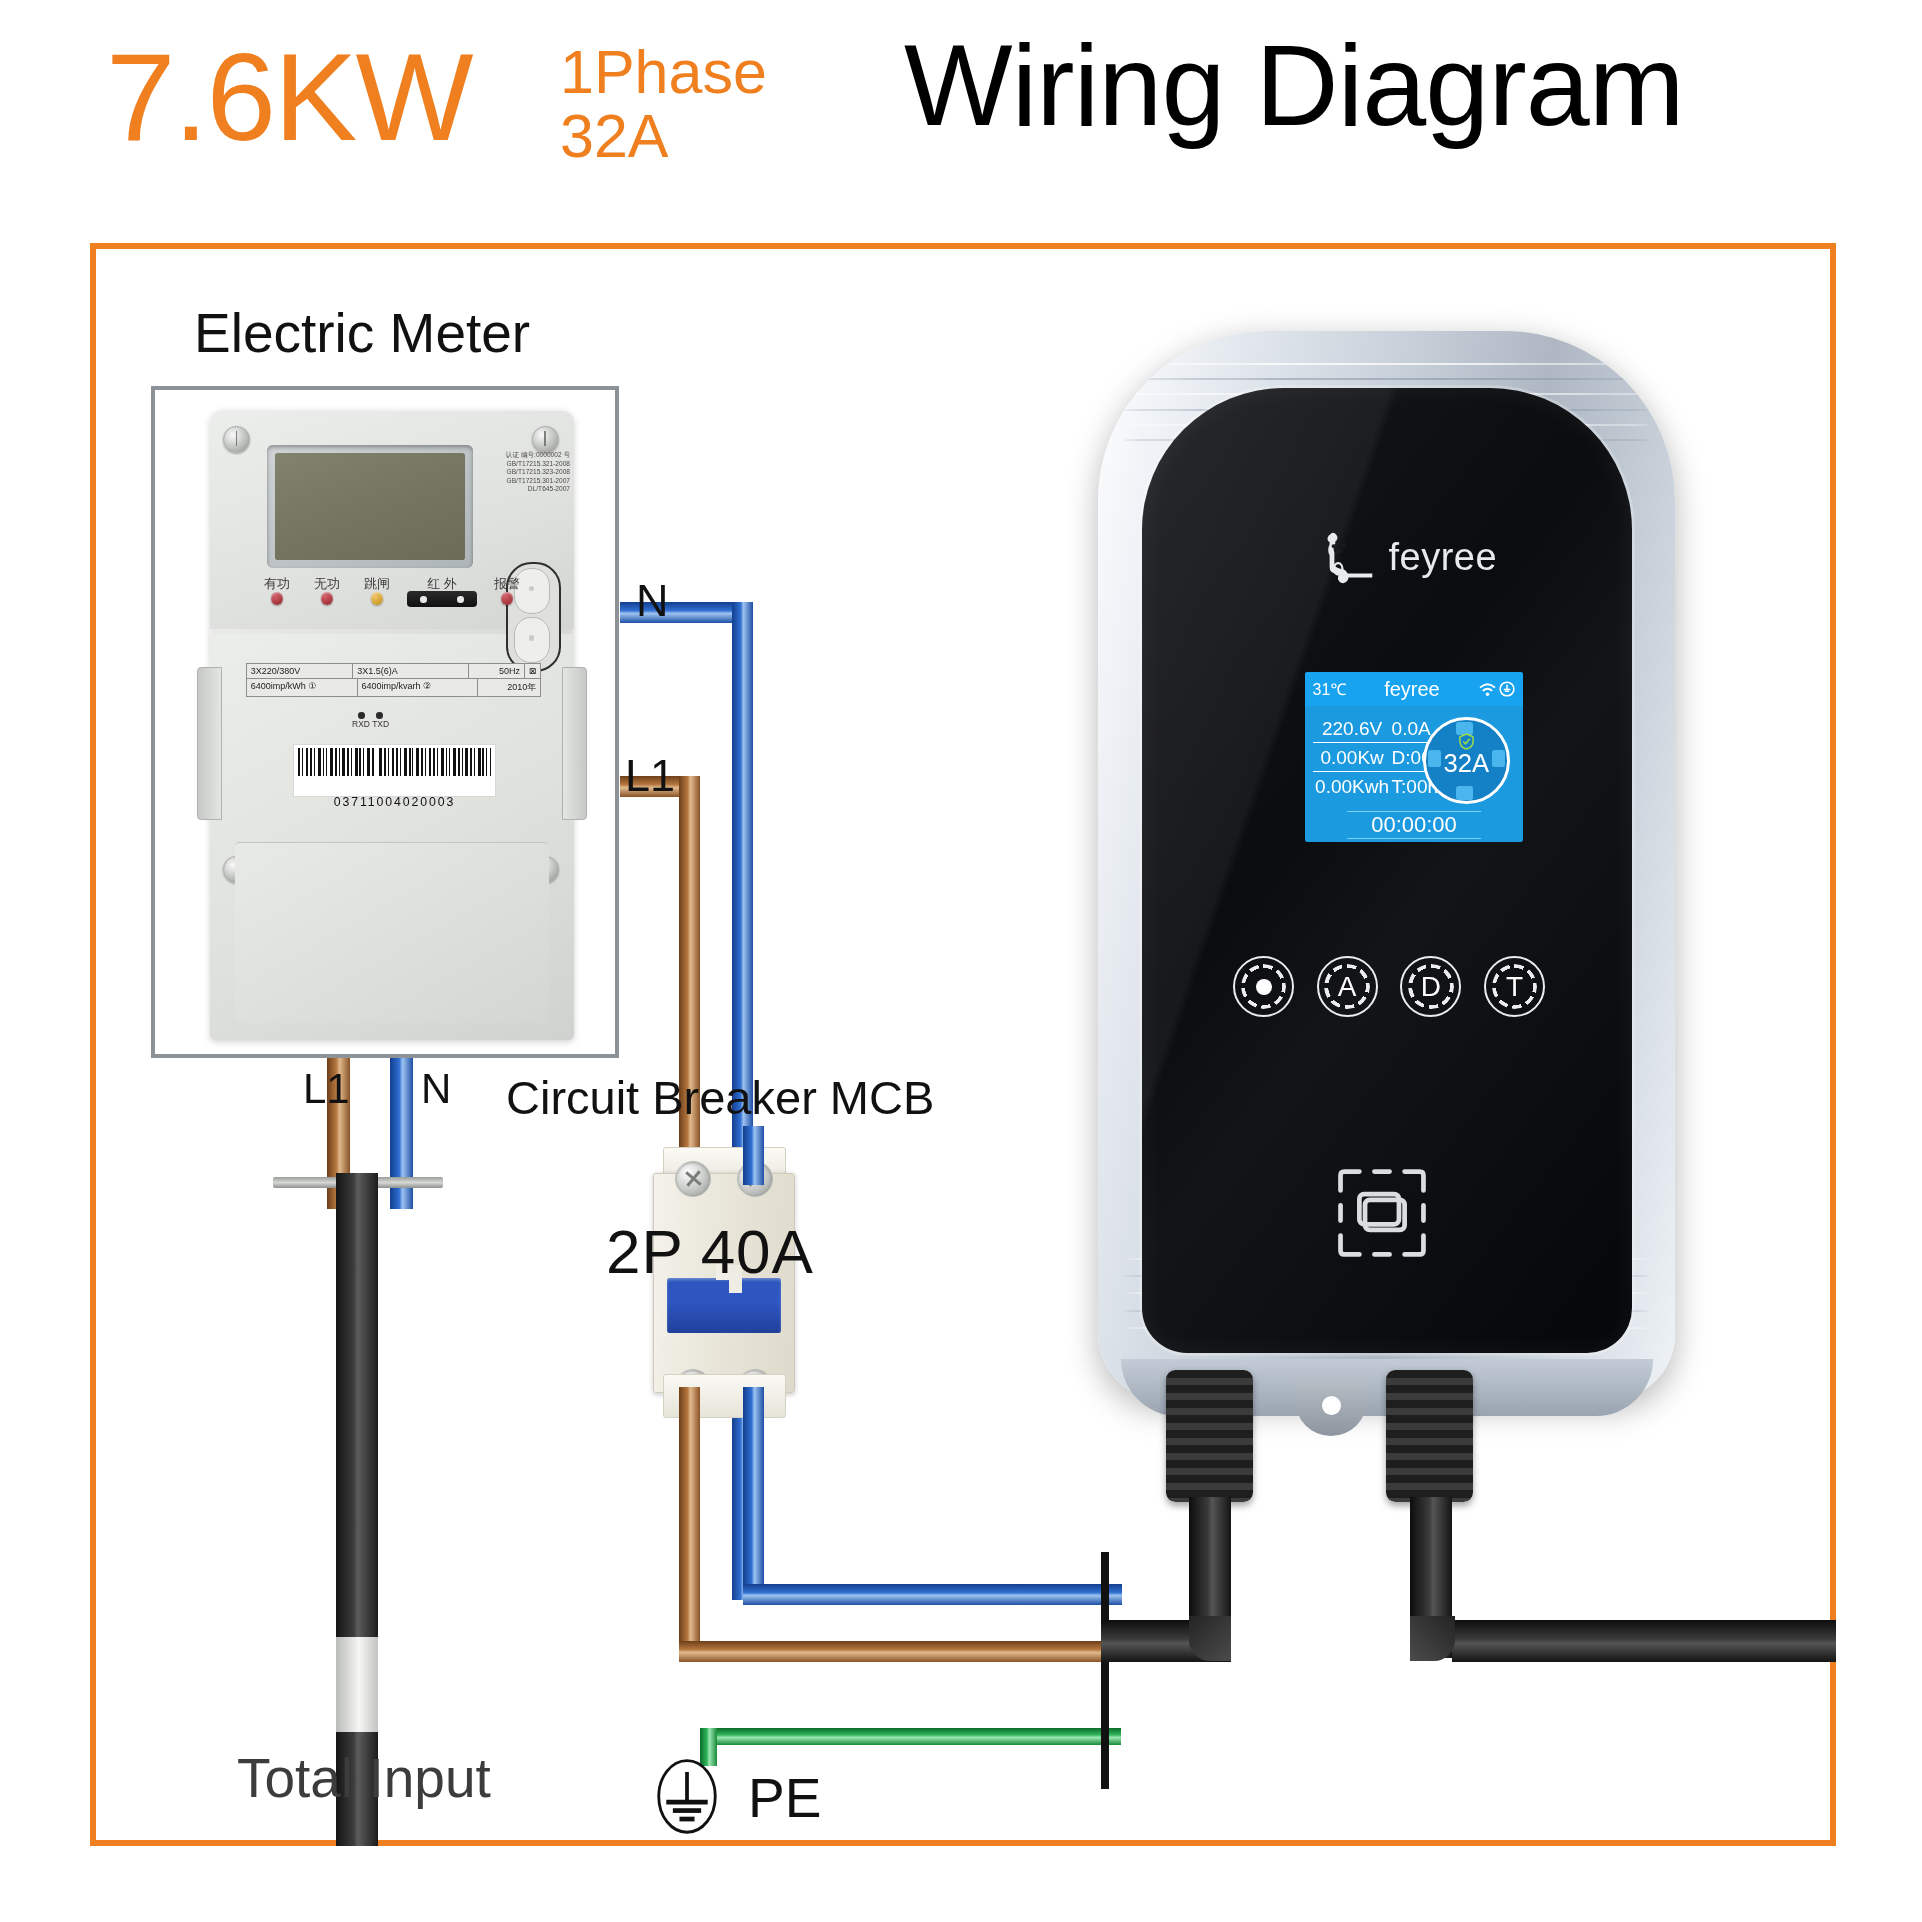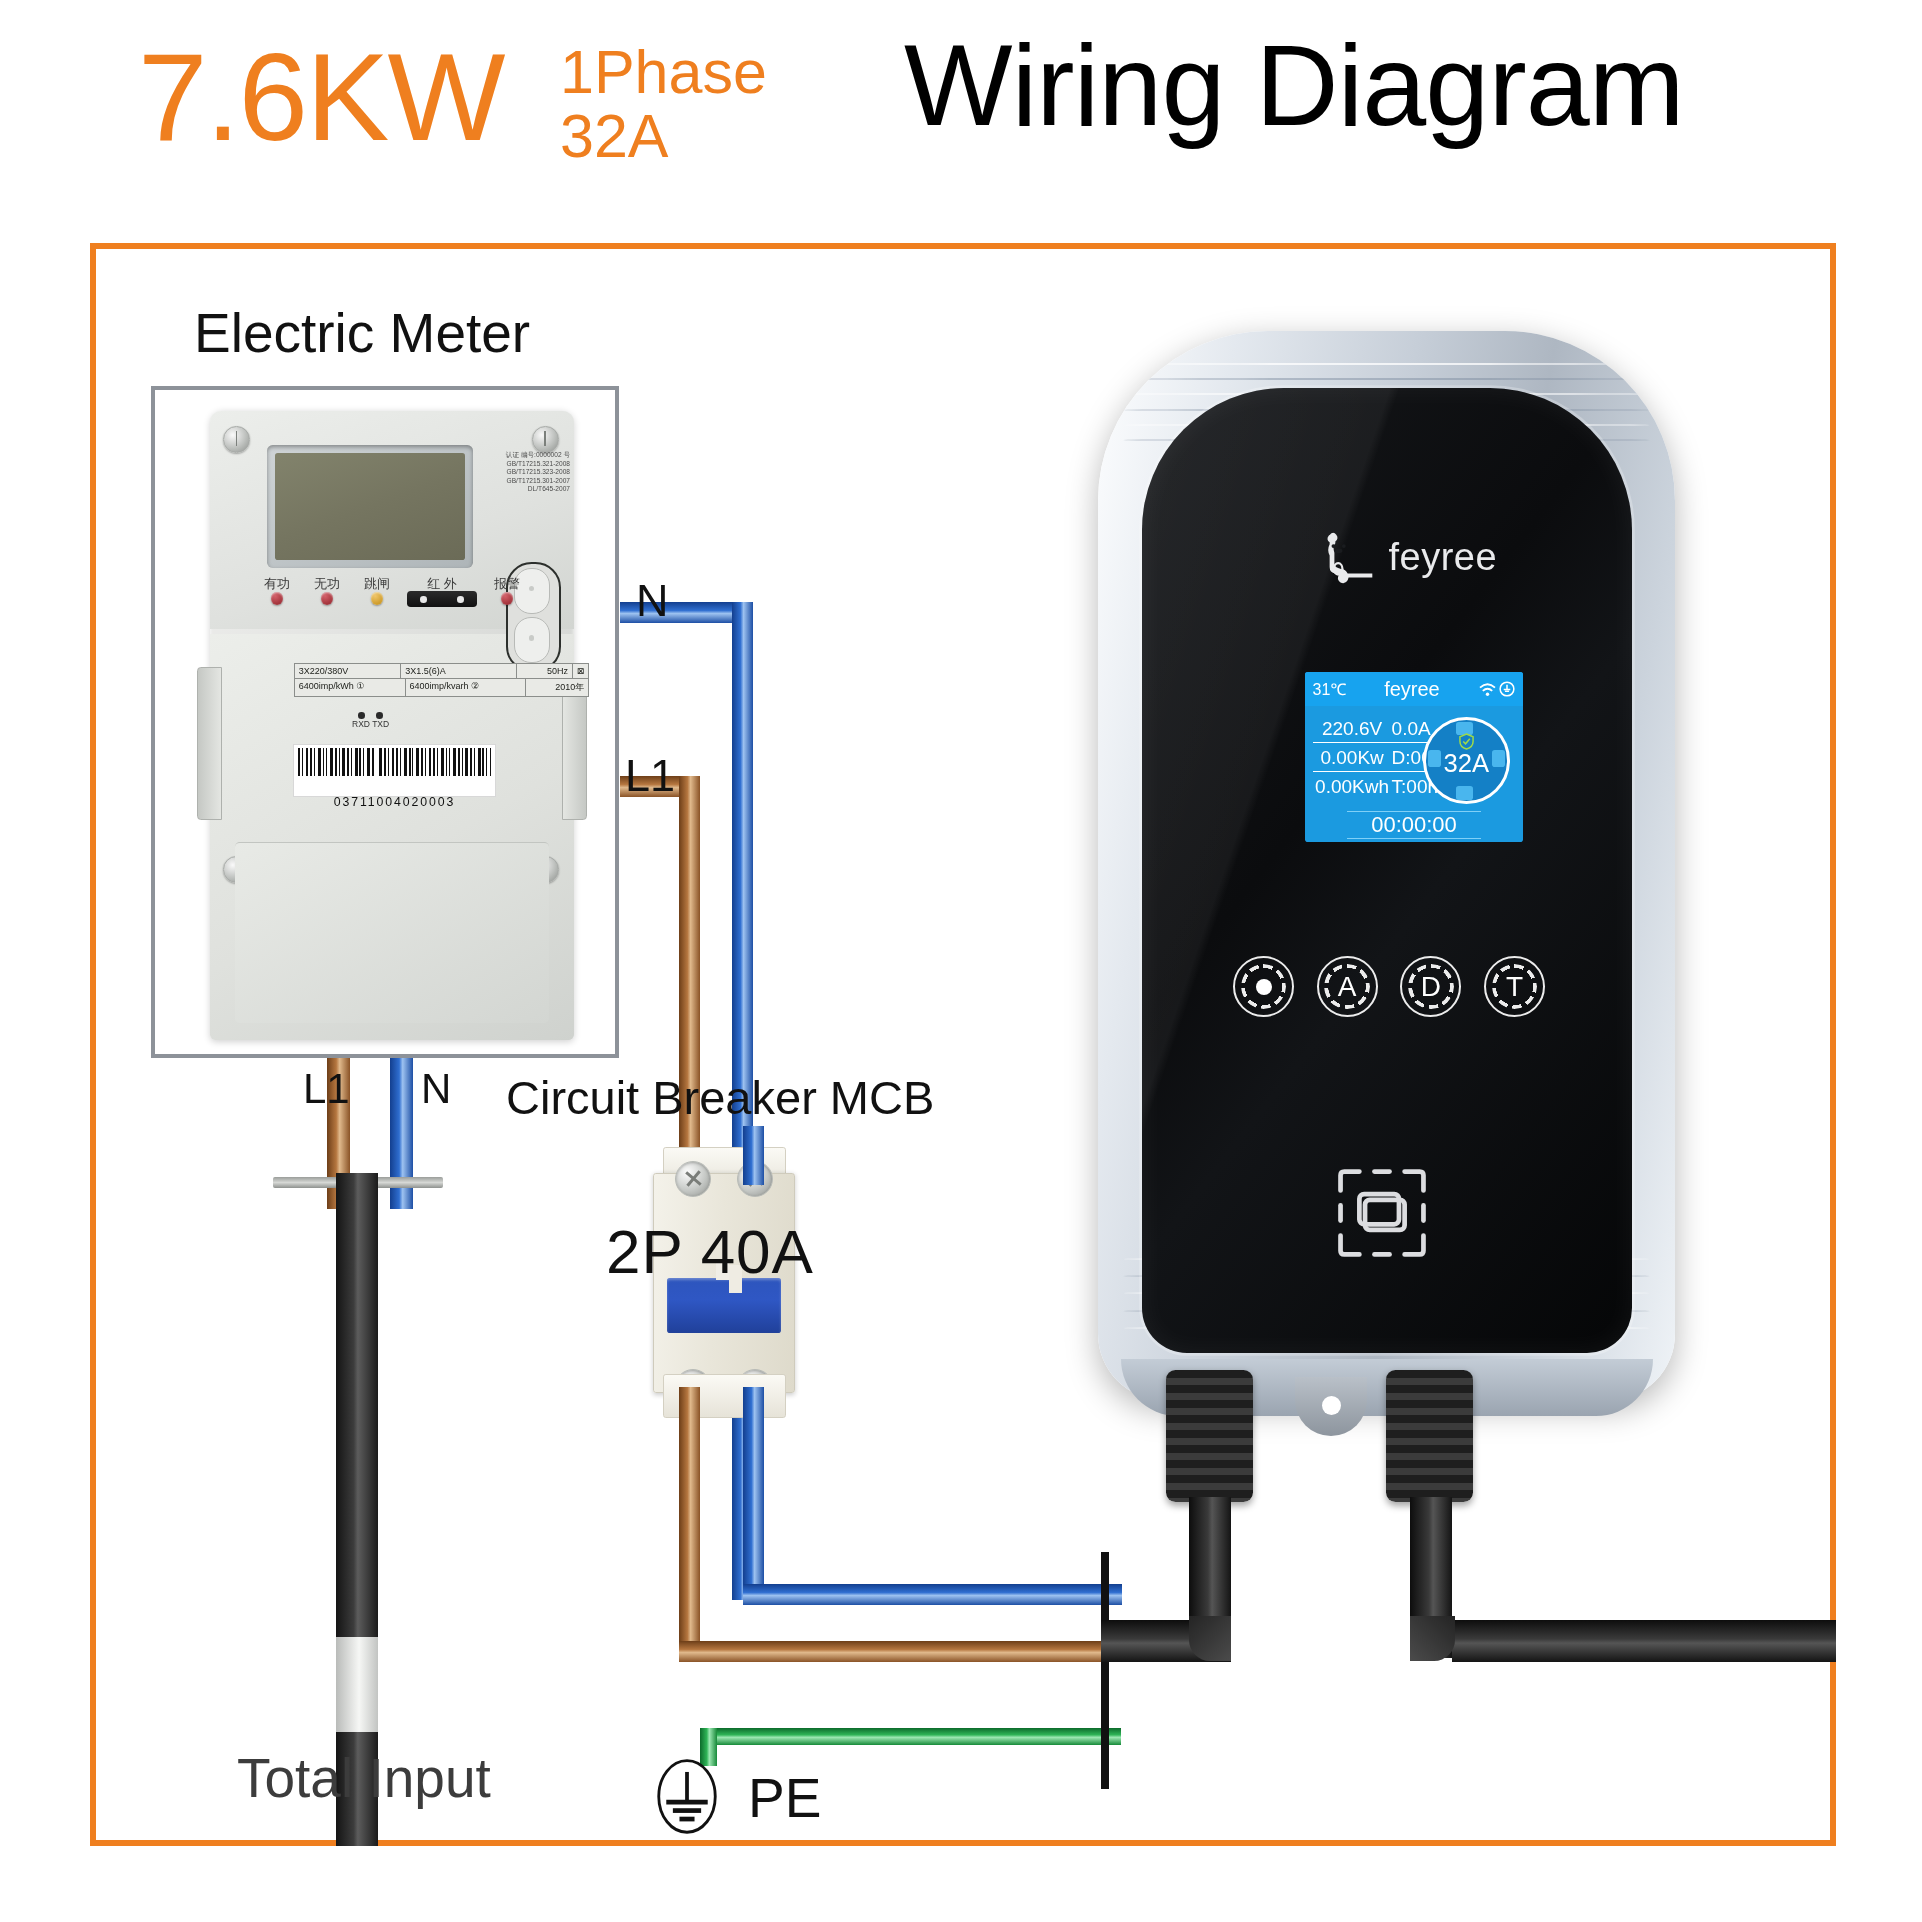--- a/index.html
+++ b/index.html
@@ -2,21 +2,21 @@
 <html style="font-size:15px"><head>
 <meta charset="utf-8">
 <style>
   html,body{margin:0;padding:0;background:#ffffff;}
   body{width:1923px;height:1923px;position:relative;overflow:hidden;
        font-family:"Liberation Sans","DejaVu Sans",sans-serif;}
 
   
   #header{position:absolute;left:0;top:0;width:1923px;height:218px;}
   #kw{position:absolute;left:106px;top:34px;font-size:125px;line-height:125px;
-      color:#ef7f1f;font-weight:400;letter-spacing:-1.9px;margin-left:32px;}
+      color:#ef7f1f;font-weight:400;letter-spacing:-1.9px;}
   #phase-block{position:absolute;left:560px;top:40px;color:#ef7f1f;font-size:61px;
       line-height:64px;font-weight:400;}
   #phase-block div{white-space:nowrap;}
   #title{position:absolute;left:904px;top:28px;font-size:115px;line-height:115px;
       color:#000000;font-weight:400;letter-spacing:-0.9px;}
 
   
   #frame{position:absolute;left:90px;top:243px;width:1746px;height:1603px;
       border:6.6px solid #ef7f1f;box-sizing:border-box;background:#fff;}
 
@@ -68,21 +68,21 @@
 
   .btn-pad{position:absolute;right:13.2px;top:151px;width:51px;height:106px;
       border:2.8px solid #2c2f2c;border-radius:25.6px;background:#dfe0dd;}
   .btn-pad div{position:absolute;left:5.7px;width:34px;height:44px;background:#eeefed;
       border-radius:17px;border:0.9px solid #b8bab7;}
   .btn-pad div:first-child{top:3.8px;} .btn-pad div:last-child{top:53px;}
   .btn-pad div:before{content:"";position:absolute;left:50%;top:17px;width:5.7px;height:5.7px;
       margin-left:-2.8px;border-radius:50%;background:#c9cbc8;}
 
   .nameplate{position:absolute;left:36px;top:252px;width:293px;
-      border:0.9px solid #8b8e8b;font-size:9px;color:#22241f;background:#e9eae6;margin-left:48px;}
+      border:0.9px solid #8b8e8b;font-size:9px;color:#22241f;background:#e9eae6;}
   .np-row{display:flex;border-bottom:0.9px solid #8b8e8b;}
   .np-row:last-child{border-bottom:none;}
   .np-cell{padding:1.9px 3.8px;border-right:0.9px solid #8b8e8b;white-space:nowrap;}
   .np-cell:last-child{border-right:none;}
   .np-c1{width:102px;} .np-c2{width:112px;} .np-c3{width:49px;text-align:right;}
   .np-c4{flex:1;text-align:center;}
 
   .rxd{position:absolute;left:142px;top:301px;text-align:center;font-size:8.5px;color:#333;}
   .rxd .dots{display:flex;gap:11.4px;justify-content:center;margin-bottom:0.9px;}
   .rxd .dots i{width:6.6px;height:6.6px;background:#2a2a2a;border-radius:50%;display:block;}

